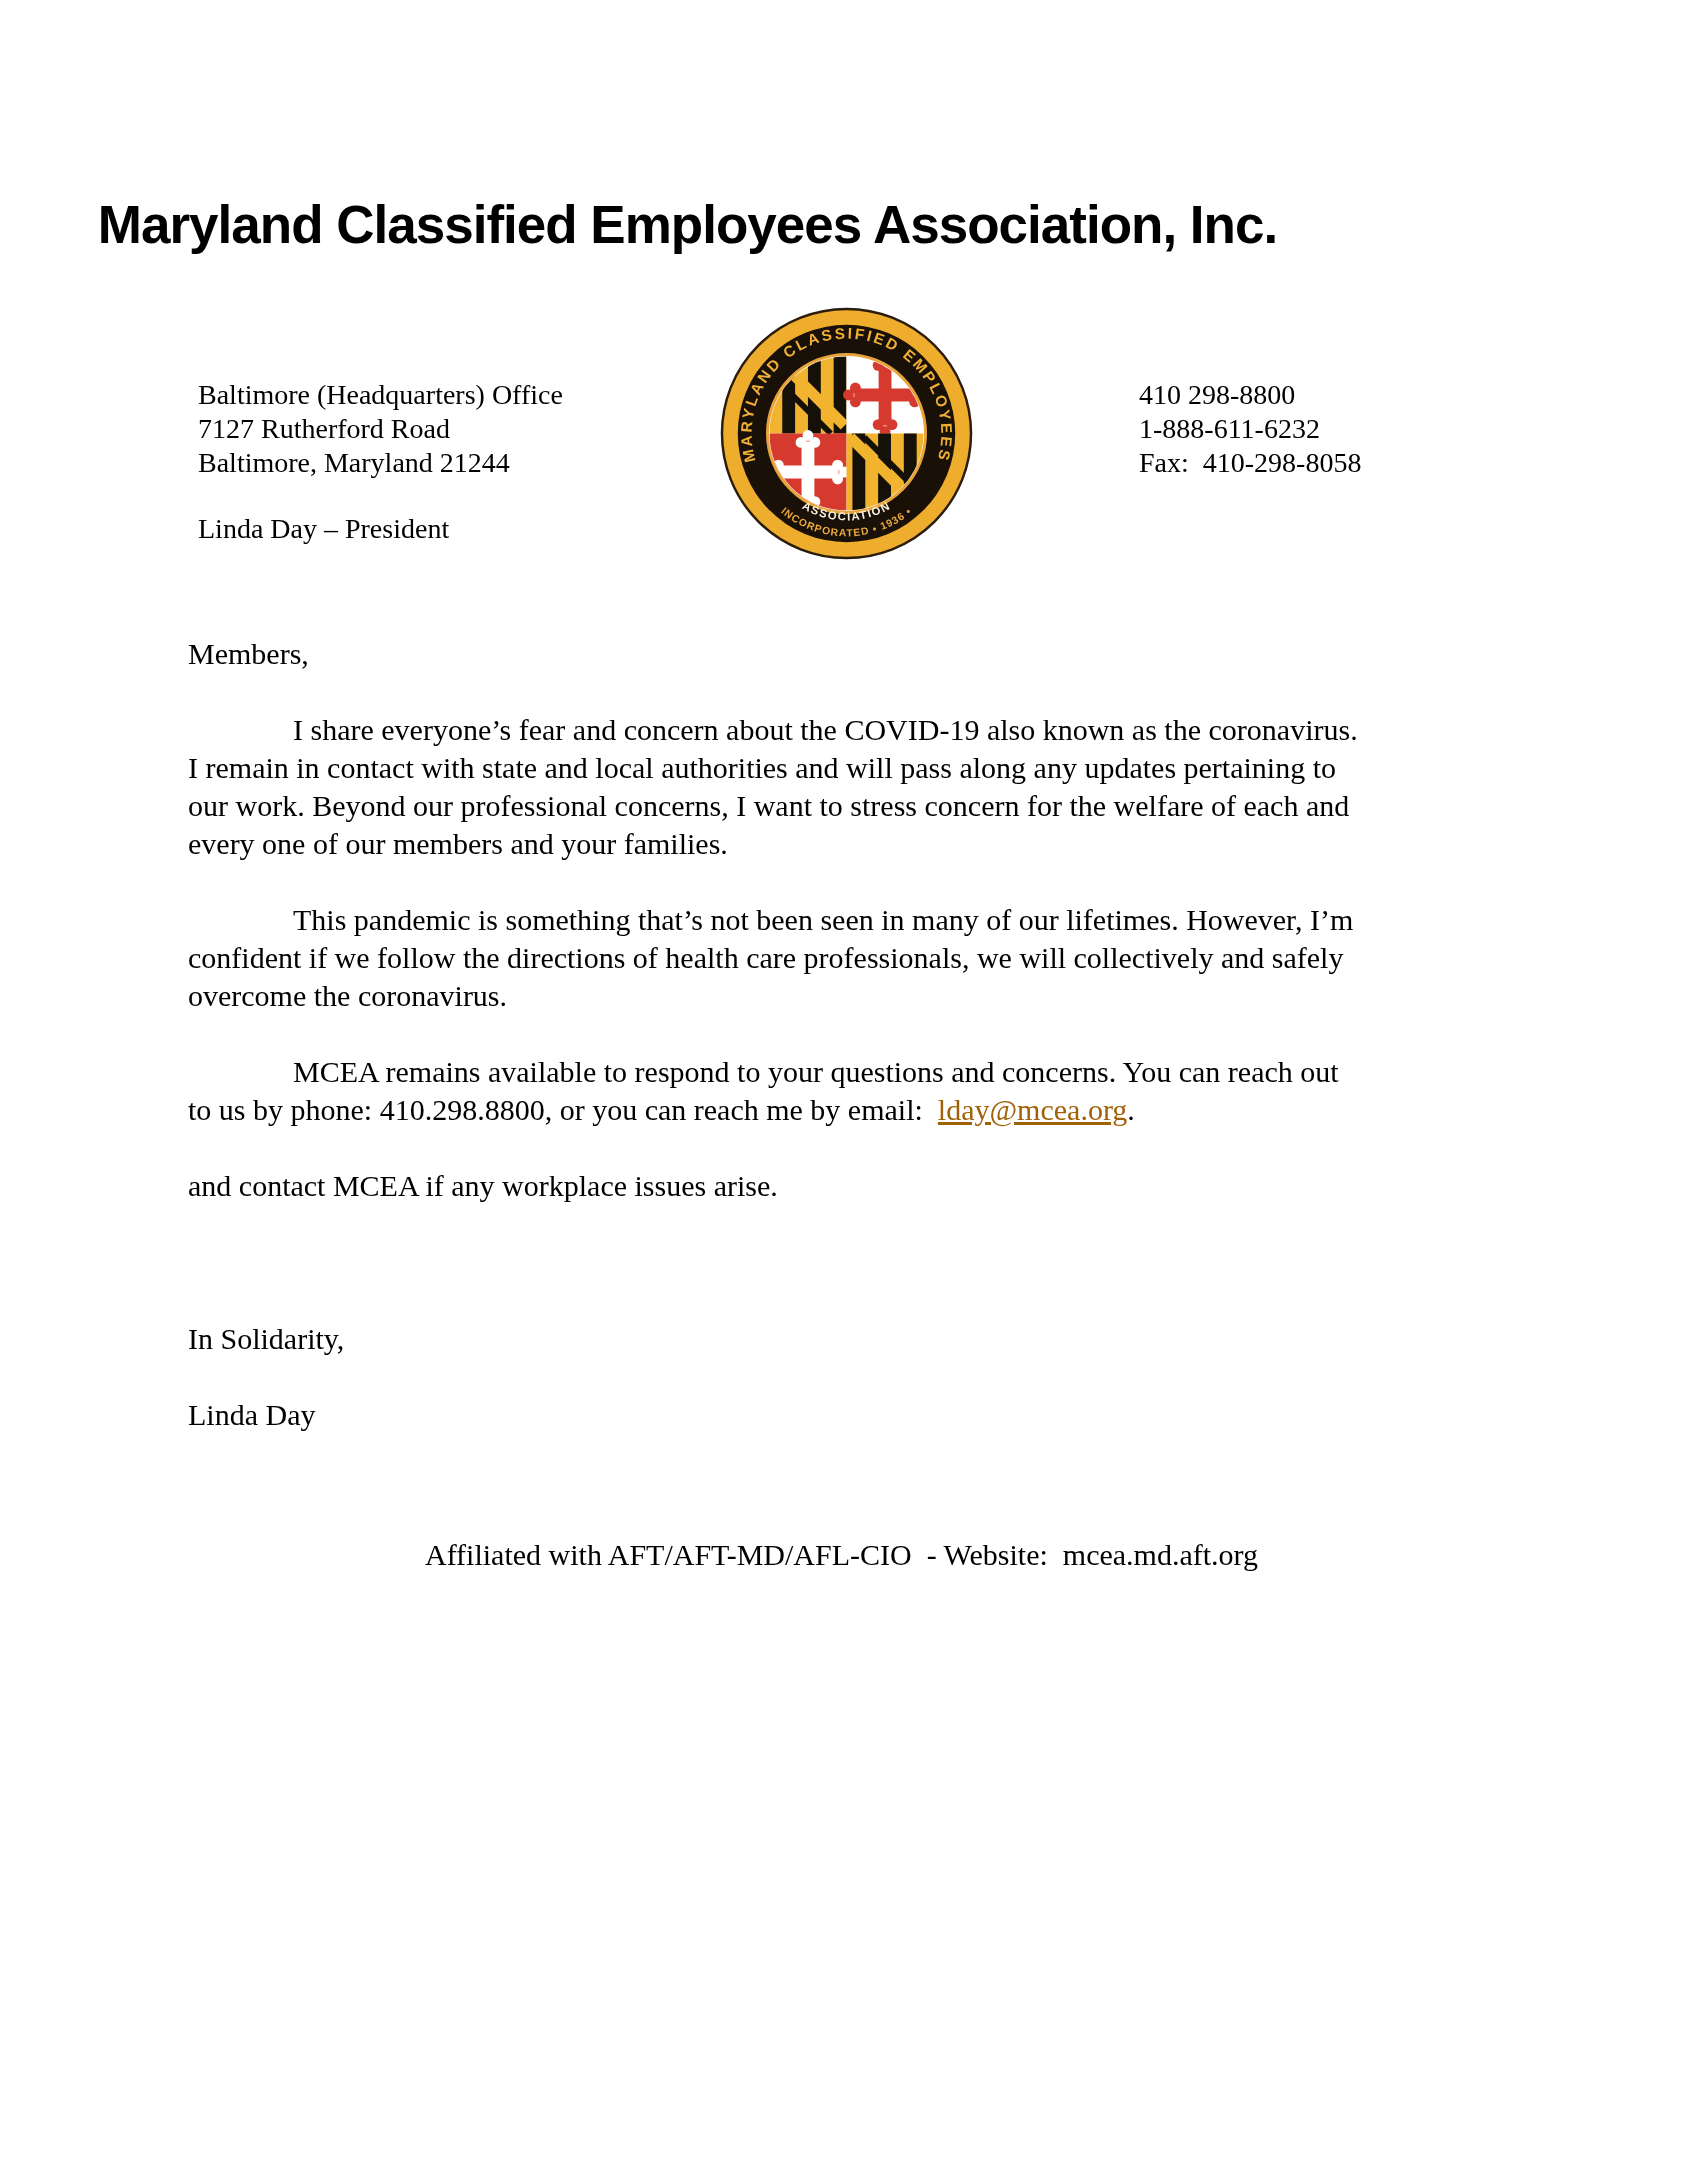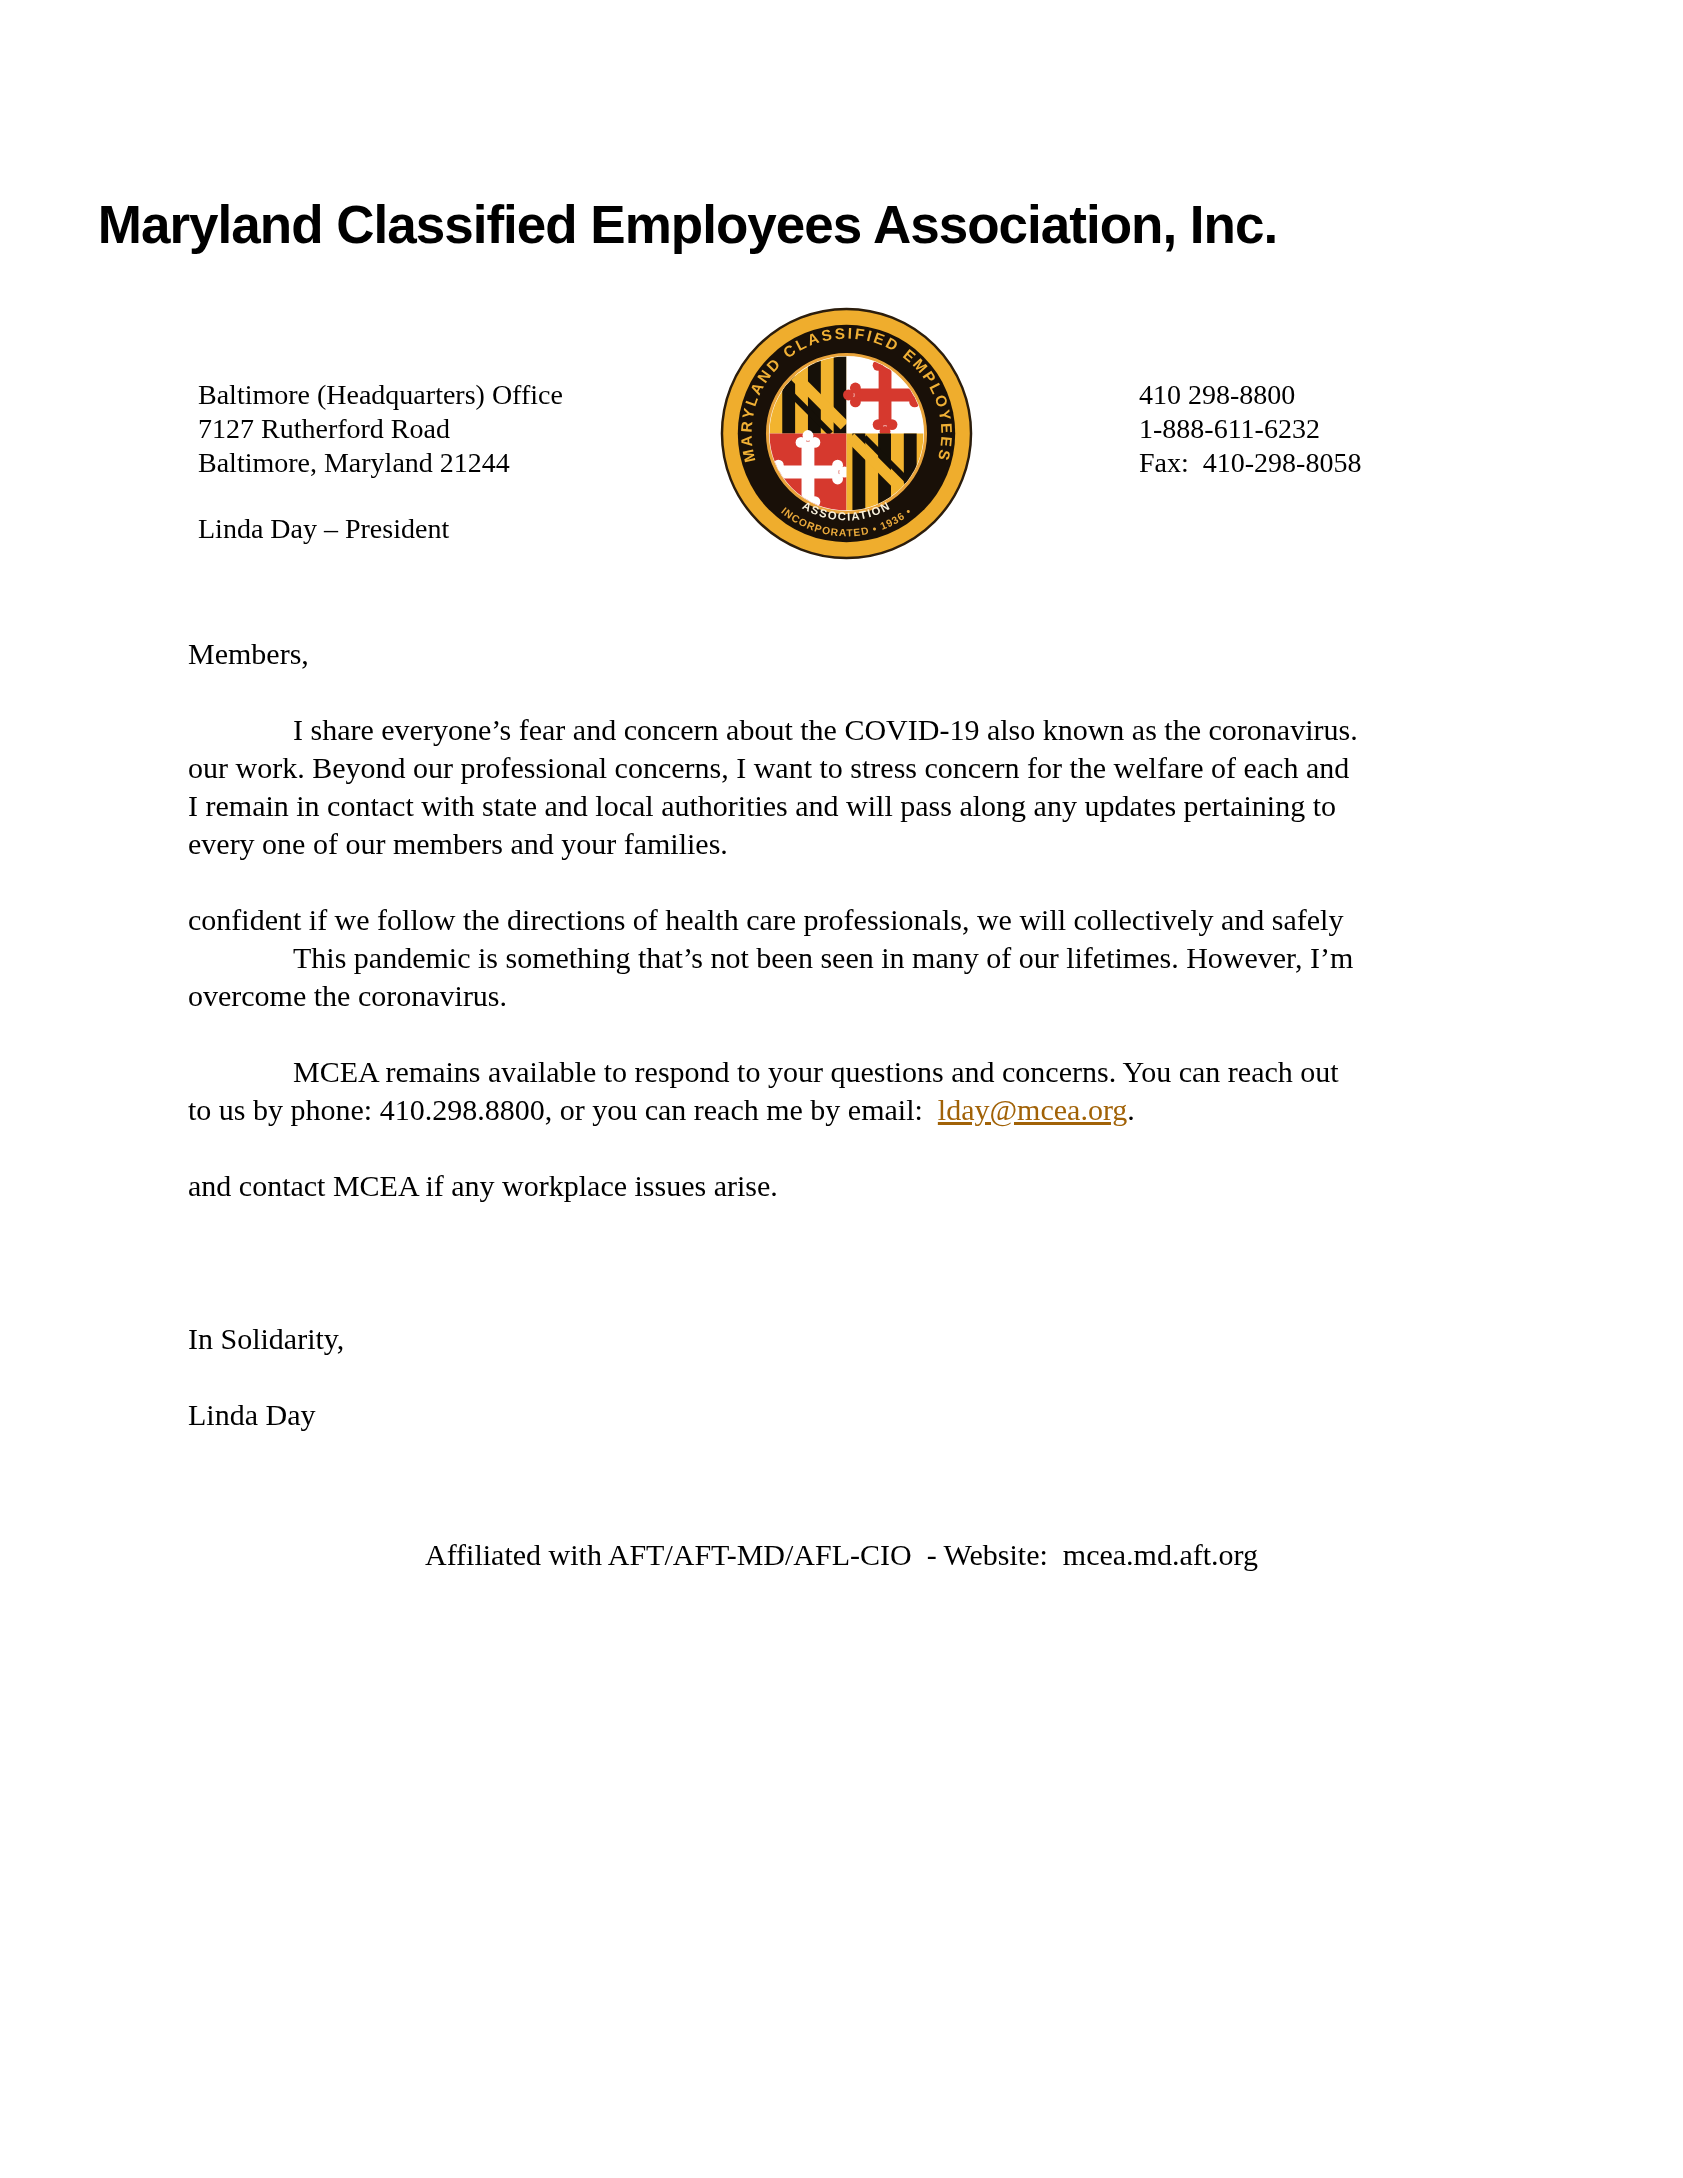--- a/index.html
+++ b/index.html
@@ -168,28 +168,28 @@
     <div class="line">410 298-8800</div>
     <div class="line">1-888-611-6232</div>
     <div class="line">Fax:  410-298-8058</div>
   </div>
 
   <div class="body-text">
     <div class="line">Members,</div>
 
     <div class="par">
       <div class="line indent">I share everyone’s fear and concern about the COVID-19 also known as the coronavirus.</div>
+      <div class="line">I remain in contact with state and local authorities and will pass along any updates pertaining to</div>
       <div class="line">our work. Beyond our professional concerns, I want to stress concern for the welfare of each and</div>
-      <div class="line">I remain in contact with state and local authorities and will pass along any updates pertaining to</div>
       <div class="line">every one of our members and your families.</div>
     </div>
 
     <div class="par">
+      <div class="line indent">This pandemic is something that’s not been seen in many of our lifetimes. However, I’m</div>
       <div class="line">confident if we follow the directions of health care professionals, we will collectively and safely</div>
-      <div class="line indent">This pandemic is something that’s not been seen in many of our lifetimes. However, I’m</div>
       <div class="line">overcome the coronavirus.</div>
     </div>
 
     <div class="par">
       <div class="line indent">MCEA remains available to respond to your questions and concerns. You can reach out</div>
       <div class="line"><span>to us by phone: 410.298.8800, or you can reach me by email:  </span><a class="email-link">lday@mcea.org</a><span>.</span></div>
     </div>
 
     <div class="par">
       <div class="line">and contact MCEA if any workplace issues arise.</div>

